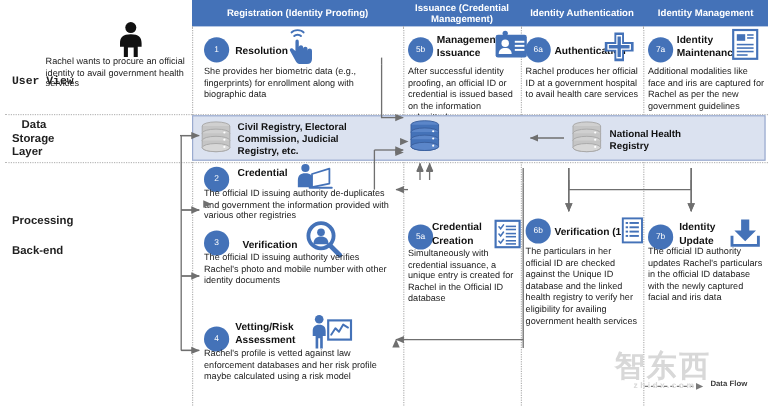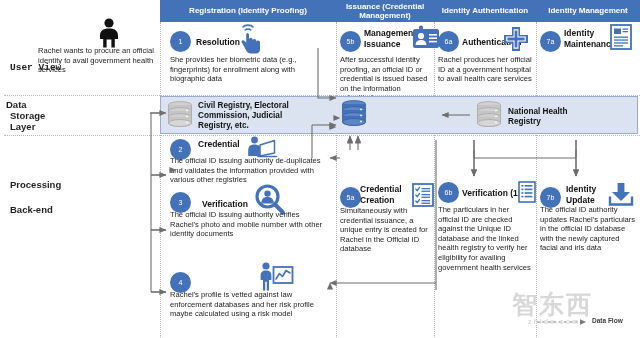--- a/index.html
+++ b/index.html
@@ -70,21 +70,21 @@
 
   <div class="col-sep" style="left:160px;height:316px;"></div>
   <div class="col-sep" style="left:336px;height:316px;"></div>
   <div class="col-sep" style="left:434px;height:316px;"></div>
   <div class="col-sep" style="left:536px;height:316px;"></div>
 
   <div class="lane-sep" style="top:95px;"></div>
   <div class="lane-sep" style="top:135px;"></div>
 
   <div class="row-label abs" style="left:10px;top:62px;font-family:Liberation Mono, monospace;">User View</div>
-  <div class="row-label abs" style="left:6px;top:99px;">Data</div>
+  <div class="row-label abs" style="left:18px;top:99px;">Data</div>
   <div class="row-label abs" style="left:10px;top:110px;">Storage</div>
   <div class="row-label abs" style="left:10px;top:121px;">Layer</div>
   <div class="row-label abs" style="left:10px;top:168px;margin-top:36px;">Back-end</div>
   <div class="row-label abs" style="left:10px;top:179px;">Processing</div>
 
   <div class="abs" style="left:96px;top:18px;">
     <svg width="26" height="30" viewBox="0 0 26 30">
       <circle cx="13" cy="5" r="4.6" fill="#111"></circle>
       <path d="M13 10.5 C6.5 10.5 4 13 4 18 L4 21 L7.2 21 L7.2 29.5 L10.6 29.5 L10.6 21.5 L15.4 21.5 L15.4 29.5 L18.8 29.5 L18.8 21 L22 21 L22 18 C22 13 19.5 10.5 13 10.5 Z" fill="#111"></path>
     </svg>
@@ -135,20 +135,21 @@
       <rect x="1" y="1" width="20" height="24" fill="#ffffff" stroke="#4472b8" stroke-width="1.8"></rect>
       <rect x="4" y="4.5" width="7" height="5.5" fill="#4472b8"></rect>
       <rect x="12.6" y="4.5" width="5.4" height="1.3" fill="#4472b8"></rect>
       <rect x="12.6" y="7" width="5.4" height="1.3" fill="#4472b8"></rect>
       <rect x="4" y="12.5" width="14" height="1.3" fill="#4472b8"></rect>
       <rect x="4" y="15.4" width="14" height="1.3" fill="#4472b8"></rect>
       <rect x="4" y="18.3" width="14" height="1.3" fill="#4472b8"></rect>
       <rect x="4" y="21.2" width="9" height="1.3" fill="#4472b8"></rect>
     </svg>
   </div>
+  <div class="step-body" style="left:540px;top:55px;width:98px;">Additional modalities like face and iris are captured for Rachel as per the new government guidelines</div>
 
   <div class="storage-band"></div>
 
   <div class="abs" style="left:167px;top:101px;">
     <svg width="26" height="28" viewBox="0 0 26 28">
       <ellipse cx="13" cy="4" rx="11.5" ry="3.4" fill="#d0d0d0" stroke="#a8a8a8" stroke-width="0.8"></ellipse>
       <path d="M1.5 4 V10 A11.5 3.4 0 0 0 24.5 10 V4" fill="#c5c5c5" stroke="#a8a8a8" stroke-width="0.8"></path>
       <ellipse cx="13" cy="10" rx="11.5" ry="3.4" fill="#d0d0d0" stroke="#a8a8a8" stroke-width="0.8"></ellipse>
       <path d="M1.5 10 V16 A11.5 3.4 0 0 0 24.5 16 V10" fill="#c5c5c5" stroke="#a8a8a8" stroke-width="0.8"></path>
       <ellipse cx="13" cy="16" rx="11.5" ry="3.4" fill="#d0d0d0" stroke="#a8a8a8" stroke-width="0.8"></ellipse>
@@ -195,35 +196,36 @@
   <div class="step-circle" style="left:170px;top:139px;">2</div>
   <div class="step-title" style="left:198px;top:139px;">Credential</div>
   <div class="abs" style="left:246px;top:136px;">
     <svg width="32" height="24" viewBox="0 0 32 24">
       <circle cx="8.5" cy="4" r="3.4" fill="#4472b8"></circle>
       <path d="M8.5 8.4 C4.2 8.4 2.2 10.4 2.2 14.4 L2.2 20 L14.8 20 L14.8 14.4 C14.8 10.4 12.8 8.4 8.5 8.4 Z" fill="#4472b8"></path>
       <path d="M14 9 L28.5 4.5 L28.5 17 L14 20 Z" fill="#ffffff" stroke="#4472b8" stroke-width="1.5" stroke-linejoin="round"></path>
       <path d="M12 20.5 L30.5 20.5" stroke="#4472b8" stroke-width="1.6" stroke-linecap="round"></path>
     </svg>
   </div>
-  <div class="step-body" style="left:170px;top:156px;width:156px;">The official ID issuing authority de-duplicates and validates the information provided with various other registries</div>
+  <div class="step-body" style="left:170px;top:156px;width:156px;">The official ID issuing authority de-duplicates and government the information provided with various other registries</div>
 
   <div class="step-circle" style="left:170px;top:192px;">3</div>
   <div class="step-title" style="left:202px;top:199px;">Verification</div>
   <div class="abs" style="left:254px;top:184px;">
     <svg width="32" height="30" viewBox="0 0 32 30">
       <circle cx="13.5" cy="12.5" r="10.5" fill="none" stroke="#4472b8" stroke-width="3.2"></circle>
       <circle cx="13.5" cy="9.6" r="3.2" fill="#4472b8"></circle>
       <path d="M7.2 19.5 C7.2 14.8 10 13 13.5 13 C17 13 19.8 14.8 19.8 19.5 Z" fill="#4472b8"></path>
       <path d="M21 20.5 L29 28.5" stroke="#4472b8" stroke-width="4" stroke-linecap="round"></path>
     </svg>
   </div>
   <div class="step-body" style="left:170px;top:210px;width:156px;">The official ID issuing authority verifies Rachel's photo and mobile number with other identity documents</div>
 
   <div class="step-circle" style="left:170px;top:272px;">4</div>
+  <div class="step-title" style="left:196px;top:267px;width:58px;line-height:11px;">Vetting/Risk Assessment</div>
   <div class="abs" style="left:258px;top:262px;">
     <svg width="36" height="30" viewBox="0 0 36 30">
       <circle cx="8" cy="4" r="3.6" fill="#4472b8"></circle>
       <path d="M8 8.6 C4.2 8.6 2.6 10.5 2.6 14 L2.6 18 L5 18 L5 28.5 L7.2 28.5 L7.2 19.8 L8.8 19.8 L8.8 28.5 L11 28.5 L11 18 L13.4 18 L13.4 14 C13.4 10.5 11.8 8.6 8 8.6 Z" fill="#4472b8"></path>
       <rect x="15.5" y="5" width="19" height="16" fill="#ffffff" stroke="#4472b8" stroke-width="1.8"></rect>
       <path d="M18 17 L21.5 11.5 L24.5 14.5 L28 8.5 L32 11" stroke="#4472b8" stroke-width="1.6" fill="none" stroke-linejoin="round" stroke-linecap="round"></path>
     </svg>
   </div>
   <div class="step-body" style="left:170px;top:290px;width:156px;">Rachel's profile is vetted against law enforcement databases and her risk profile maybe calculated using a risk model</div>
 

